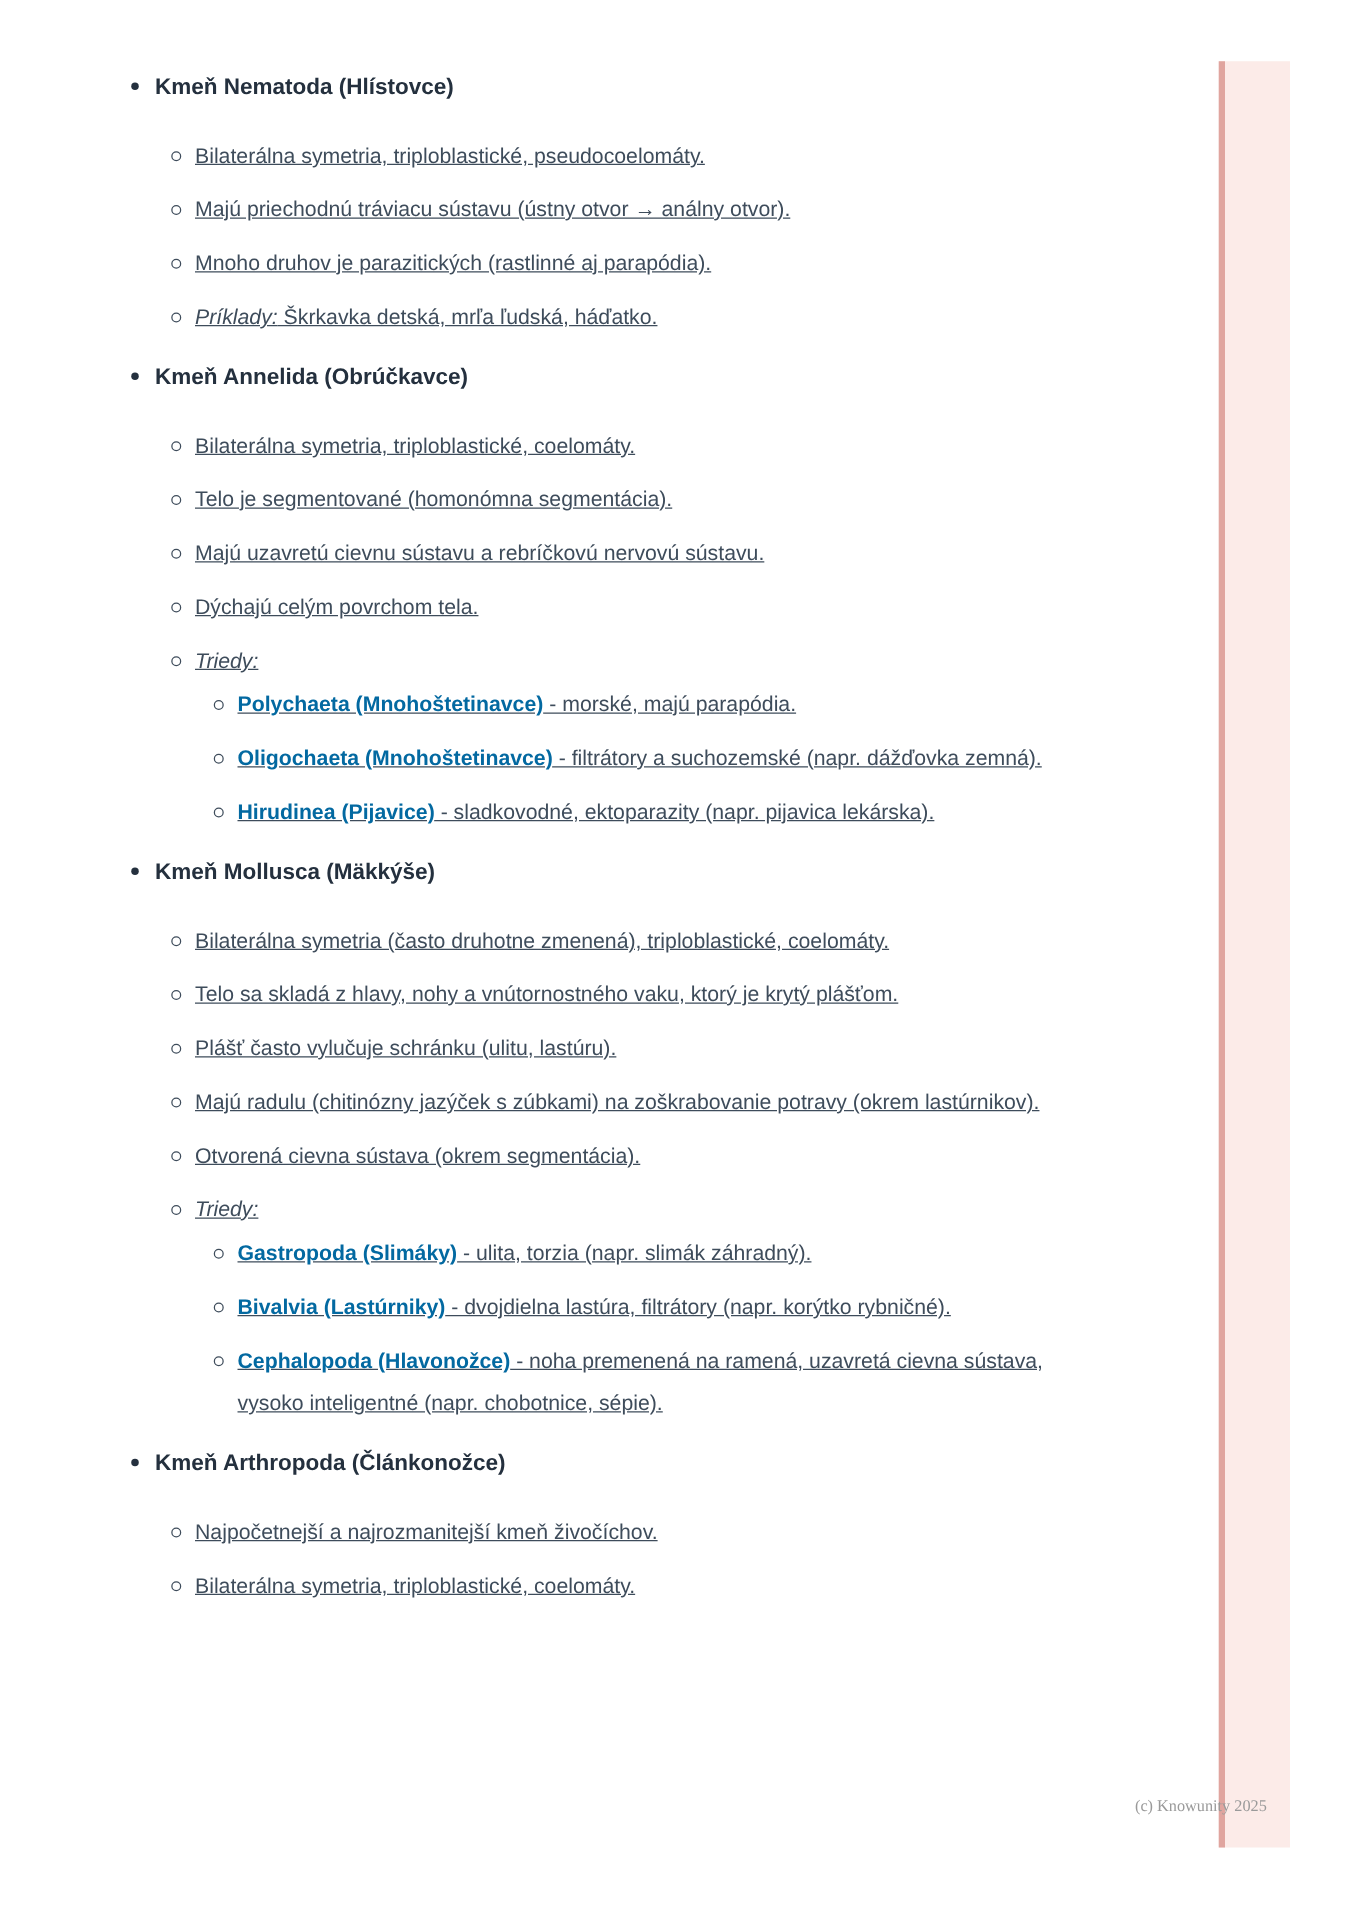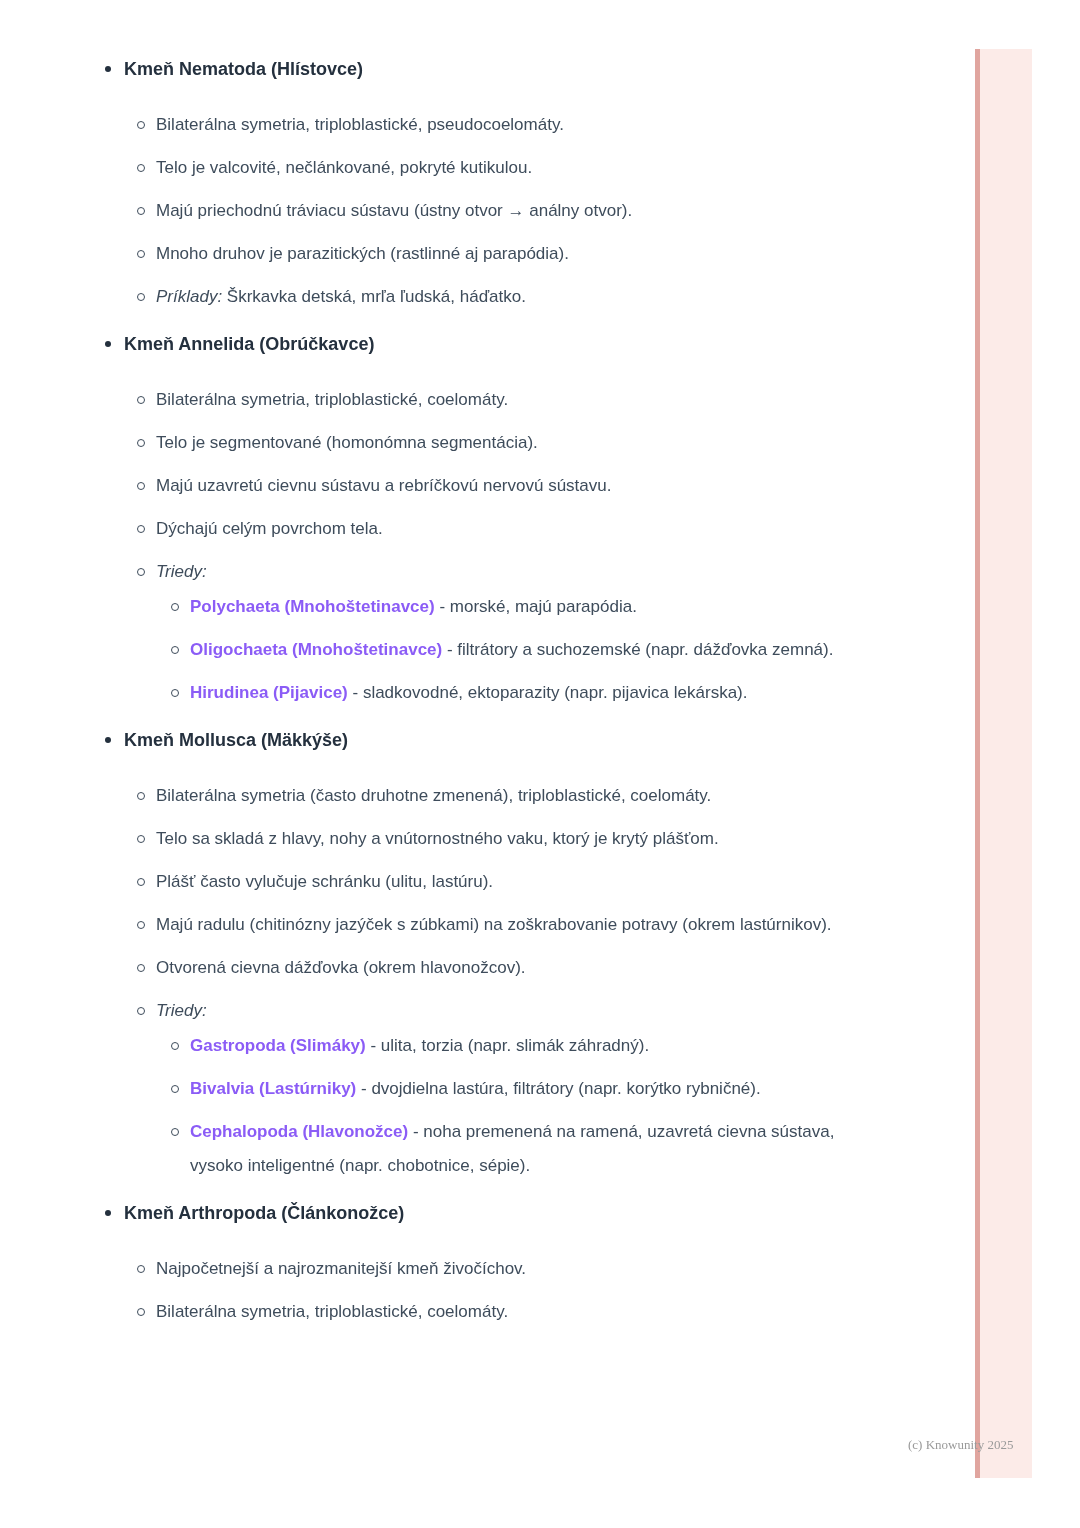--- a/index.html
+++ b/index.html
@@ -57,49 +57,48 @@
   .b1 {
     position: absolute;
     left: 5px;
     top: 14px;
     width: 6px;
     height: 6px;
     background: #24303e;
     border-radius: 50%;
   }
   .item { position: relative; margin-bottom: 9px; }
-  .item.l2 { padding-left: 56px; }
+  .item.l2 { padding-left: 56px; text-decoration: underline; }
   .item.l3 { padding-left: 34px; }
   .bullet {
     position: absolute;
     border: 1.5px solid #3e4c5b;
     border-radius: 50%;
     box-sizing: border-box;
     background: transparent;
   }
   .item.l2 > .bullet { left: 37px; top: 13px; width: 8px; height: 8px; }
   .item.l3 > .bullet { left: 15px; top: 13px; width: 8px; height: 8px; }
   .sub-items { margin-top: 1px; }
   .sub-items .item:last-child { margin-bottom: 0; }
   .lead-italic { font-style: italic; text-align: center; }
-  .lead-bold { font-style: normal; font-weight: 700; color: #8b5cf6; }
+  .lead-bold { font-style: normal; font-weight: 700; color: #0369a1; }
 </style>
 </head>
 <body>
 
 <div class="accent-stripe"></div>
 
 <div class="watermark">(c) Knowunity 2025</div>
 
 <div class="content" id="content">
     <div class="section">
       <div class="title-row"><span class="b1"></span><span class="section-title">Kmeň Nematoda (Hlístovce)</span></div>
       <div class="items">
         <div class="item l2"><span class="bullet"></span><span class="item-text"><span>Bilaterálna symetria, triploblastické, pseudocoelomáty.</span></span></div>
-        <div class="item l2"><span class="bullet"></span><span class="item-text"><span>Telo je valcovité, nečlánkované, pokryté kutikulou.</span></span></div>
         <div class="item l2"><span class="bullet"></span><span class="item-text"><span>Majú priechodnú tráviacu sústavu (ústny otvor → análny otvor).</span></span></div>
         <div class="item l2"><span class="bullet"></span><span class="item-text"><span>Mnoho druhov je parazitických (rastlinné aj parapódia).</span></span></div>
         <div class="item l2"><span class="bullet"></span><span class="item-text"><em class="lead-italic">Príklady:</em><span> Škrkavka detská, mrľa ľudská, háďatko.</span></span></div>
       </div>
     </div>
     <div class="section">
       <div class="title-row"><span class="b1"></span><span class="section-title">Kmeň Annelida (Obrúčkavce)</span></div>
       <div class="items">
         <div class="item l2"><span class="bullet"></span><span class="item-text"><span>Bilaterálna symetria, triploblastické, coelomáty.</span></span></div>
         <div class="item l2"><span class="bullet"></span><span class="item-text"><span>Telo je segmentované (homonómna segmentácia).</span></span></div>
@@ -112,21 +111,21 @@
           </div></div>
       </div>
     </div>
     <div class="section">
       <div class="title-row"><span class="b1"></span><span class="section-title">Kmeň Mollusca (Mäkkýše)</span></div>
       <div class="items">
         <div class="item l2"><span class="bullet"></span><span class="item-text"><span>Bilaterálna symetria (často druhotne zmenená), triploblastické, coelomáty.</span></span></div>
         <div class="item l2"><span class="bullet"></span><span class="item-text"><span>Telo sa skladá z hlavy, nohy a vnútornostného vaku, ktorý je krytý plášťom.</span></span></div>
         <div class="item l2"><span class="bullet"></span><span class="item-text"><span>Plášť často vylučuje schránku (ulitu, lastúru).</span></span></div>
         <div class="item l2"><span class="bullet"></span><span class="item-text"><span>Majú radulu (chitinózny jazýček s zúbkami) na zoškrabovanie potravy (okrem lastúrnikov).</span></span></div>
-        <div class="item l2"><span class="bullet"></span><span class="item-text"><span>Otvorená cievna dážďovka (okrem hlavonožcov).</span></span></div>
+        <div class="item l2"><span class="bullet"></span><span class="item-text"><span>Otvorená cievna sústava (okrem segmentácia).</span></span></div>
         <div class="item l2"><span class="bullet"></span><span class="item-text"><em class="lead-italic">Triedy:</em><span></span></span><div class="sub-items">
             <div class="item l3"><span class="bullet"></span><span class="item-text"><strong class="lead-bold">Gastropoda (Slimáky)</strong><span> - ulita, torzia (napr. slimák záhradný).</span></span></div>
             <div class="item l3"><span class="bullet"></span><span class="item-text"><strong class="lead-bold">Bivalvia (Lastúrniky)</strong><span> - dvojdielna lastúra, filtrátory (napr. korýtko rybničné).</span></span></div>
             <div class="item l3"><span class="bullet"></span><span class="item-text"><strong class="lead-bold">Cephalopoda (Hlavonožce)</strong><span> - noha premenená na ramená, uzavretá cievna sústava, vysoko inteligentné (napr. chobotnice, sépie).</span></span></div>
           </div></div>
       </div>
     </div>
     <div class="section">
       <div class="title-row"><span class="b1"></span><span class="section-title">Kmeň Arthropoda (Článkonožce)</span></div>
       <div class="items">

